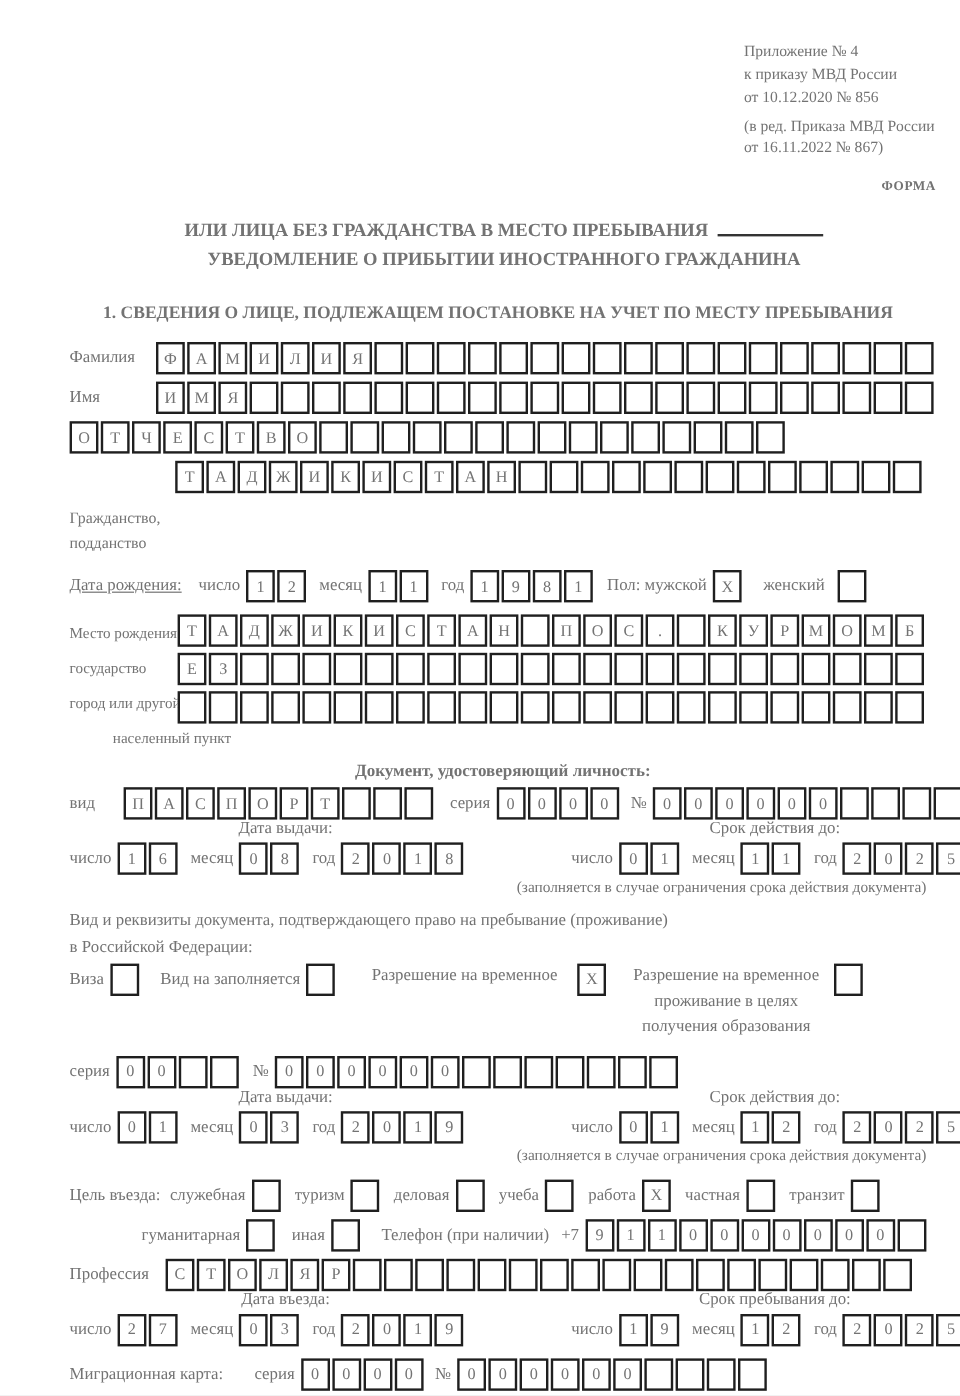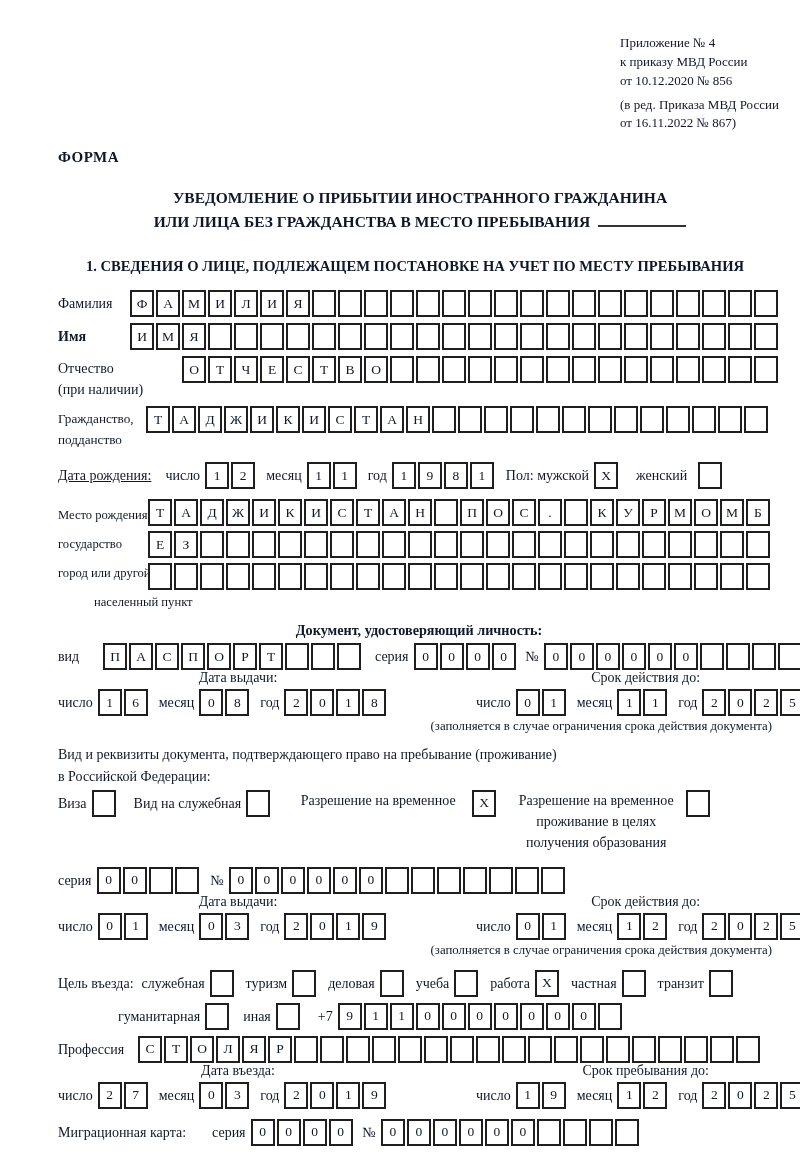--- a/index.html
+++ b/index.html
@@ -1,23 +1,23 @@
 <!DOCTYPE html>
 <html><head>
 <meta charset="utf-8">
 <style>
   html,body{margin:0;padding:0;background:#e8e8e8;}
   .page{
-    width:800px;height:1163px;margin:0 auto;background:#ffffff;color:#0f172a;
+    width:800px;height:1163px;margin:0 auto;background:#ffffff;color:#737373;
     font-family:"Liberation Serif","DejaVu Serif",serif;font-size:14px;
     padding:34px 0 0 58px;box-sizing:border-box;overflow:hidden;position:relative;
   }
   .annex{margin-left:562px;width:180px;font-size:13px;line-height:1.45;}
   .annex .gap{height:5px;}
-  .form-word{font-weight:bold;font-size:15px;padding-right:20px;margin-top:16px;letter-spacing:0.5px;}
+  .form-word{font-weight:bold;font-size:11px;text-align:right;padding-right:20px;margin-top:16px;letter-spacing:0.5px;}
   .title{font-weight:bold;font-size:15.5px;text-align:center;margin-top:20px;line-height:1.55;margin-left:-18px;}
   .title-underline{display:inline-block;width:88px;border-bottom:2.5px solid #333;height:14px;margin-left:8px;}
   .section1{font-weight:bold;font-size:14.6px;text-align:center;margin-top:24px;margin-left:-28px;}
   .frow{display:flex;align-items:flex-start;white-space:nowrap;}
   .lbl{flex-shrink:0;line-height:27px;}
   .lbl2{flex-shrink:0;line-height:21px;padding-top:2px;}
   .boxes{display:flex;flex-wrap:nowrap;flex-shrink:0;}
   .cell{
     width:20px;height:23px;border:2px solid #1f1f1f;margin-right:2px;
     display:inline-flex;align-items:center;justify-content:center;
@@ -47,24 +47,24 @@
     <div>к приказу МВД России</div>
     <div>от 10.12.2020 № 856</div>
     <div class="gap"></div>
     <div>(в ред. Приказа МВД России</div>
     <div>от 16.11.2022 № 867)</div>
   </div>
 
   <div class="form-word">ФОРМА</div>
 
   <div class="title">
-    <div>УВЕДОМЛЕНИЕ О ПРИБЫТИИ ИНОСТРАННОГО ГРАЖДАНИНА</div>
     <div>
       <span>ИЛИ ЛИЦА БЕЗ ГРАЖДАНСТВА В МЕСТО ПРЕБЫВАНИЯ</span><span class="title-underline"></span>
     </div>
+    <div>УВЕДОМЛЕНИЕ О ПРИБЫТИИ ИНОСТРАННОГО ГРАЖДАНИНА</div>
   </div>
 
   <div class="section1">1. СВЕДЕНИЯ О ЛИЦЕ, ПОДЛЕЖАЩЕМ ПОСТАНОВКЕ НА УЧЕТ ПО МЕСТУ ПРЕБЫВАНИЯ</div>
 
   <div class="frow" style="margin-top:15px;">
     <span class="lbl" style="width:72px;">Фамилия</span>
     <span class="boxes">
         <span class="cell">Ф</span>
         <span class="cell">А</span>
         <span class="cell">М</span>
@@ -87,21 +87,21 @@
         <span class="cell empty"></span>
         <span class="cell empty"></span>
         <span class="cell empty"></span>
         <span class="cell empty"></span>
         <span class="cell empty"></span>
         <span class="cell empty"></span>
       </span>
   </div>
 
   <div class="frow mt">
-    <span class="lbl" style="width:72px;font-weight:bold;">Имя</span>
+    <span class="lbl" style="width:72px;">Имя</span>
     <span class="boxes">
         <span class="cell">И</span>
         <span class="cell">М</span>
         <span class="cell">Я</span>
         <span class="cell empty"></span>
         <span class="cell empty"></span>
         <span class="cell empty"></span>
         <span class="cell empty"></span>
         <span class="cell empty"></span>
         <span class="cell empty"></span>
@@ -118,24 +118,20 @@
         <span class="cell empty"></span>
         <span class="cell empty"></span>
         <span class="cell empty"></span>
         <span class="cell empty"></span>
         <span class="cell empty"></span>
         <span class="cell empty"></span>
       </span>
   </div>
 
   <div class="frow mt">
-    <span class="lbl2" style="width:124px;">
-      <span style="display:block;">Отчество</span>
-      <span style="display:block;">(при наличии)</span>
-    </span>
     <span class="boxes">
         <span class="cell">О</span>
         <span class="cell">Т</span>
         <span class="cell">Ч</span>
         <span class="cell">Е</span>
         <span class="cell">С</span>
         <span class="cell">Т</span>
         <span class="cell">В</span>
         <span class="cell">О</span>
         <span class="cell empty"></span>
@@ -151,21 +147,21 @@
         <span class="cell empty"></span>
         <span class="cell empty"></span>
         <span class="cell empty"></span>
         <span class="cell empty"></span>
         <span class="cell empty"></span>
       </span>
   </div>
 
   <div class="frow mt">
     <span class="lbl2" style="width:88px;font-size:13.2px;">
-      <span style="display:block;">Гражданство,</span>
+      <span style="display:block;margin-top:35px;">Гражданство,</span>
       <span style="display:block;">подданство</span>
     </span>
     <span class="boxes">
         <span class="cell">Т</span>
         <span class="cell">А</span>
         <span class="cell">Д</span>
         <span class="cell">Ж</span>
         <span class="cell">И</span>
         <span class="cell">К</span>
         <span class="cell">И</span>
@@ -396,21 +392,21 @@
   <div class="intro">
     <div>Вид и реквизиты документа, подтверждающего право на пребывание (проживание)</div>
     <div>в Российской Федерации:</div>
   </div>
 
   <div class="frow cb">
     <span class="w">Виза</span>
     <span class="boxes">
         <span class="cell empty"></span>
       </span>
-    <span class="w" style="margin-left:16px;">Вид на служебная</span>
+    <span class="w" style="margin-left:16px;">Вид на заполняется</span>
     <span class="boxes">
         <span class="cell empty"></span>
       </span>
     <span class="optwrap" style="margin-left:16px;width:180px;white-space:normal;">
       <span style="display:block;">Разрешение на временное</span>
     </span>
     <span class="boxes" style="margin-left:4px;">
         <span class="cell">X</span>
       </span>
     <span class="optwrap" style="margin-left:12px;width:172px;white-space:normal;">
@@ -531,20 +527,21 @@
 
   <div class="frow mt" style="margin-left:60px;">
     <span class="w">гуманитарная</span>
     <span class="boxes" style="margin-right:12px;">
         <span class="cell empty"></span>
       </span>
     <span class="w">иная</span>
     <span class="boxes" style="margin-right:16px;">
         <span class="cell empty"></span>
       </span>
+    <span class="w" style="margin-right:10px;">Телефон (при наличии)</span>
     <span class="w">+7</span>
     <span class="boxes">
         <span class="cell">9</span>
         <span class="cell">1</span>
         <span class="cell">1</span>
         <span class="cell">0</span>
         <span class="cell">0</span>
         <span class="cell">0</span>
         <span class="cell">0</span>
         <span class="cell">0</span>

